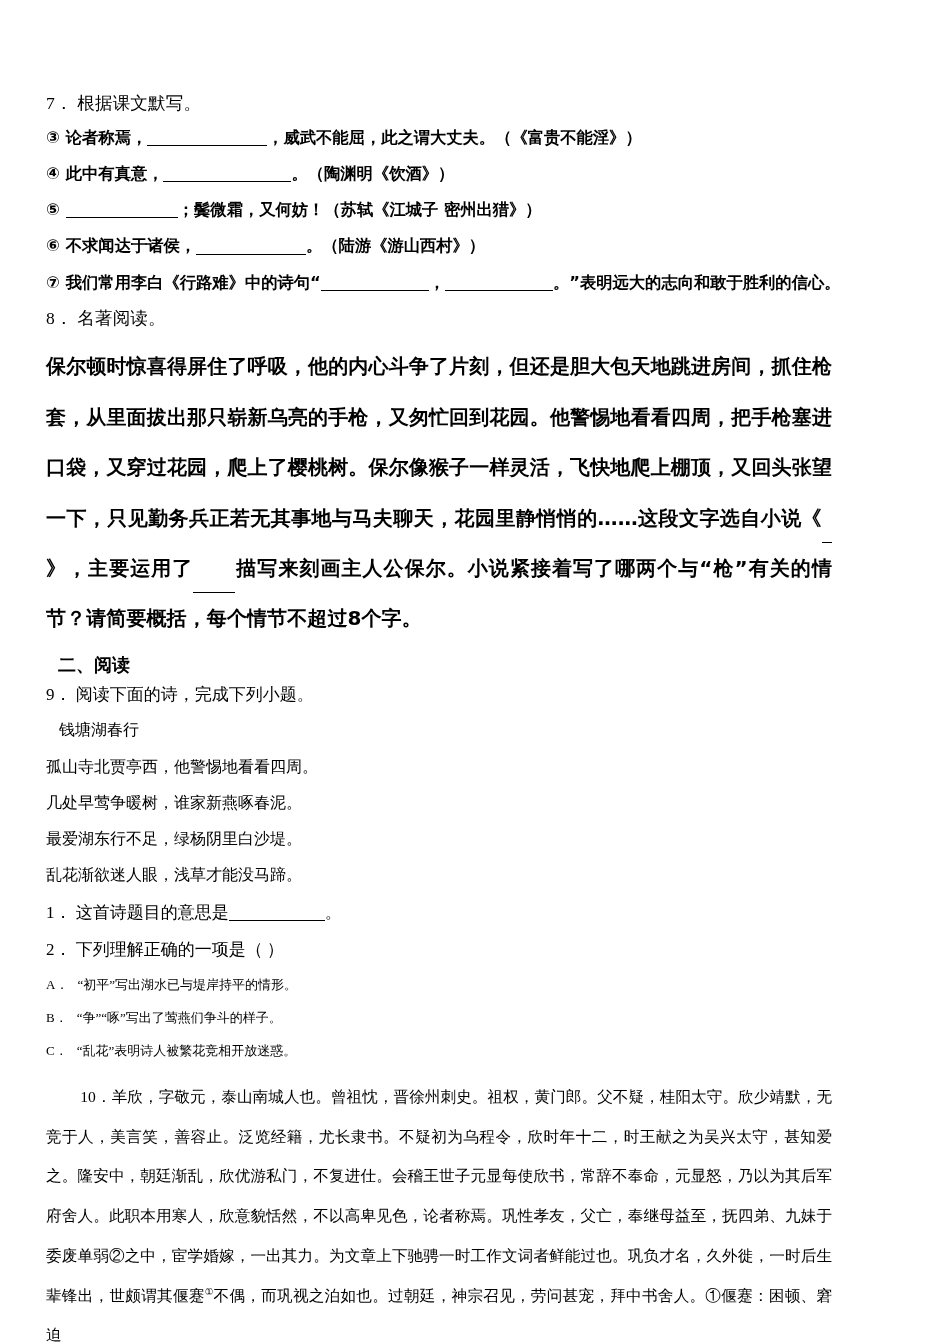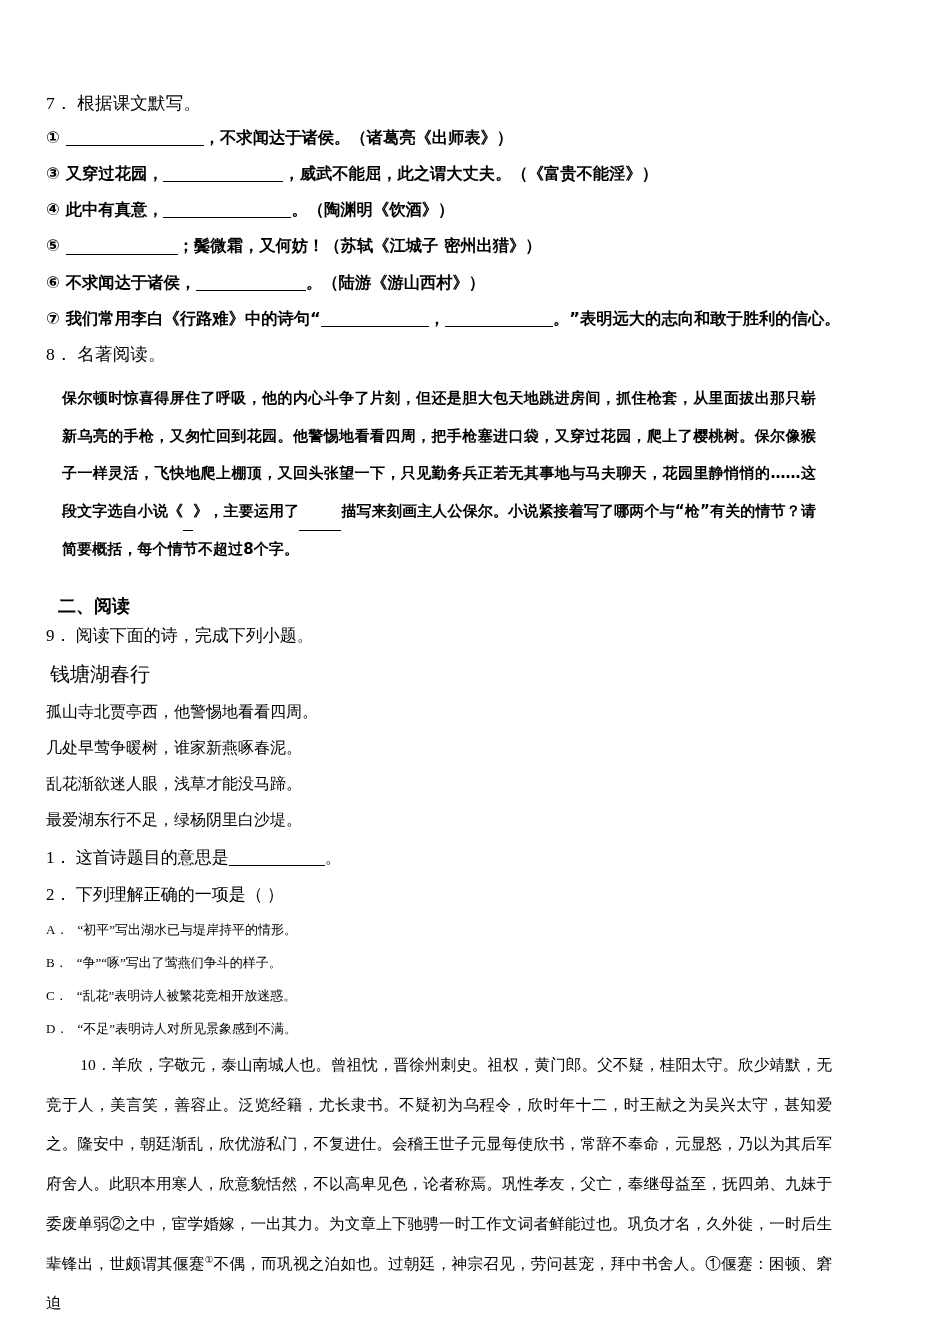--- a/index.html
+++ b/index.html
@@ -66,25 +66,25 @@
   .ul-w3 { width: 120px; }
   .ul-w4 { width: 128px; }
   .ul-w5 { width: 112px; }
   .ul-w6 { width: 110px; }
   .ul-w7 { width: 108px; }
 
   
   .prose-hei {
     font-family: "DejaVu Sans", "Liberation Sans", sans-serif;
     font-weight: bold;
-    font-size: 15px;
+    font-size: 20px;
     line-height: 2.52;
     text-align: justify;
     text-justify: inter-character;
-    margin: 16px;
+    margin: 0;
     letter-spacing: 0.1px;
   }
   .ul-inline {
     display: inline-block;
     border-bottom: 1.6px solid #000;
     height: 1em;
     vertical-align: bottom;
   }
   .ul-tiny { width: 42px; }
   .ul-nano { width: 10px; }
@@ -93,24 +93,24 @@
   .sec-head {
     font-family: Liberation Sans, sans-serif;
     font-weight: bold;
     font-size: 18px;
     line-height: 1.0;
     margin: 0 0 12px 12px;
   }
 
   
   .poem-title {
-    font-family: Liberation Sans, sans-serif;
-    font-size: 20px;
-    line-height: 1.0;
-    margin: 0 0 20px 4px;
+    font-family: Liberation Mono, monospace;
+    font-size: 16px;
+    line-height: 1.0;
+    margin: 0 0 20px 13px;
   }
   .poem-line {
     font-family: "Liberation Serif", "DejaVu Serif", serif;
     font-size: 16px;
     line-height: 1.0;
     margin: 0 0 20px 0;
   }
 
   
   .subq {
@@ -149,24 +149,21 @@
 
 <div class="page">
 
   <div class="q-head song">
     <span class="q-num">7．</span>
     <span>根据课文默写。</span>
   </div>
 
   <ul class="blank-list">
     <li>
-      <span class="cnum">①</span><span class="ul ul-w1"></span><span>，不求闻达于诸侯。（诸葛亮《出师表》）</span>
-    </li>
-    <li>
-      <span class="cnum">③</span><span>又穿过花园，</span><span class="ul ul-w3"></span><span>，威武不能屈，此之谓大丈夫。（《富贵不能淫》）</span>
+      <span class="cnum">③</span><span>论者称焉，</span><span class="ul ul-w3"></span><span>，威武不能屈，此之谓大丈夫。（《富贵不能淫》）</span>
     </li>
     <li>
       <span class="cnum">④</span><span>此中有真意，</span><span class="ul ul-w4"></span><span>。（陶渊明《饮酒》）</span>
     </li>
     <li>
       <span class="cnum">⑤</span><span class="ul ul-w5"></span><span>；鬓微霜，又何妨！（苏轼《江城子 密州出猎》）</span>
     </li>
     <li>
       <span class="cnum">⑥</span><span>不求闻达于诸侯，</span><span class="ul ul-w6"></span><span>。（陆游《游山西村》）</span>
     </li>
@@ -187,41 +184,38 @@
   <div class="sec-head">二、阅读</div>
 
   <div class="subq">
     <span class="q-num">9．</span>
     <span>阅读下面的诗，完成下列小题。</span>
   </div>
 
   <div class="poem-title">钱塘湖春行</div>
   <div class="poem-line">孤山寺北贾亭西，他警惕地看看四周。</div>
   <div class="poem-line">几处早莺争暖树，谁家新燕啄春泥。</div>
+  <div class="poem-line">最爱湖东行不足，绿杨阴里白沙堤。</div>
   <div class="poem-line">乱花渐欲迷人眼，浅草才能没马蹄。</div>
-  <div class="poem-line">最爱湖东行不足，绿杨阴里白沙堤。</div>
 
   <div class="subq">
     <span class="q-num">1．</span>
     <span>这首诗题目的意思是</span><span class="ul ul-sub"></span><span>。</span>
   </div>
 
   <div class="subq">
     <span class="q-num">2．</span>
     <span>下列理解正确的一项是（      ）</span>
   </div>
 
   <div class="opt">
     <span class="label">A．</span><span>“初平”写出湖水已与堤岸持平的情形。</span>
   </div>
   <div class="opt">
     <span class="label">B．</span><span>“争”“啄”写出了莺燕们争斗的样子。</span>
   </div>
   <div class="opt">
     <span class="label">C．</span><span>“乱花”表明诗人被繁花竞相开放迷惑。</span>
   </div>
-  <div class="opt" style="margin-bottom:10px;">
-    <span class="label">D．</span><span>“不足”表明诗人对所见景象感到不满。</span>
-  </div>
 
   <p class="classical"><span class="q-num">10．</span><span>羊欣，字敬元，泰山南城人也。曾祖忱，晋徐州刺史。祖权，黄门郎。父不疑，桂阳太守。欣少靖默，无竞于人，美言笑，善容止。泛览经籍，尤长隶书。不疑初为乌程令，欣时年十二，时王献之为吴兴太守，甚知爱之。隆安中，朝廷渐乱，欣优游私门，不复进仕。会稽王世子元显每使欣书，常辞不奉命，元显怒，乃以为其后军府舍人。此职本用寒人，欣意貌恬然，不以高卑见色，论者称焉。巩性孝友，父亡，奉继母益至，抚四弟、九妹于委废单弱②之中，宦学婚嫁，一出其力。为文章上下驰骋一时工作文词者鲜能过也。巩负才名，久外徙，一时后生辈锋出，世颇谓其偃蹇</span><sup class="note">①</sup><span>不偶，而巩视之泊如也。过朝廷，神宗召见，劳问甚宠，拜中书舍人。</span><span>①偃蹇：困顿、窘迫</span></p>
 
 </div>
 
 </body></html>

